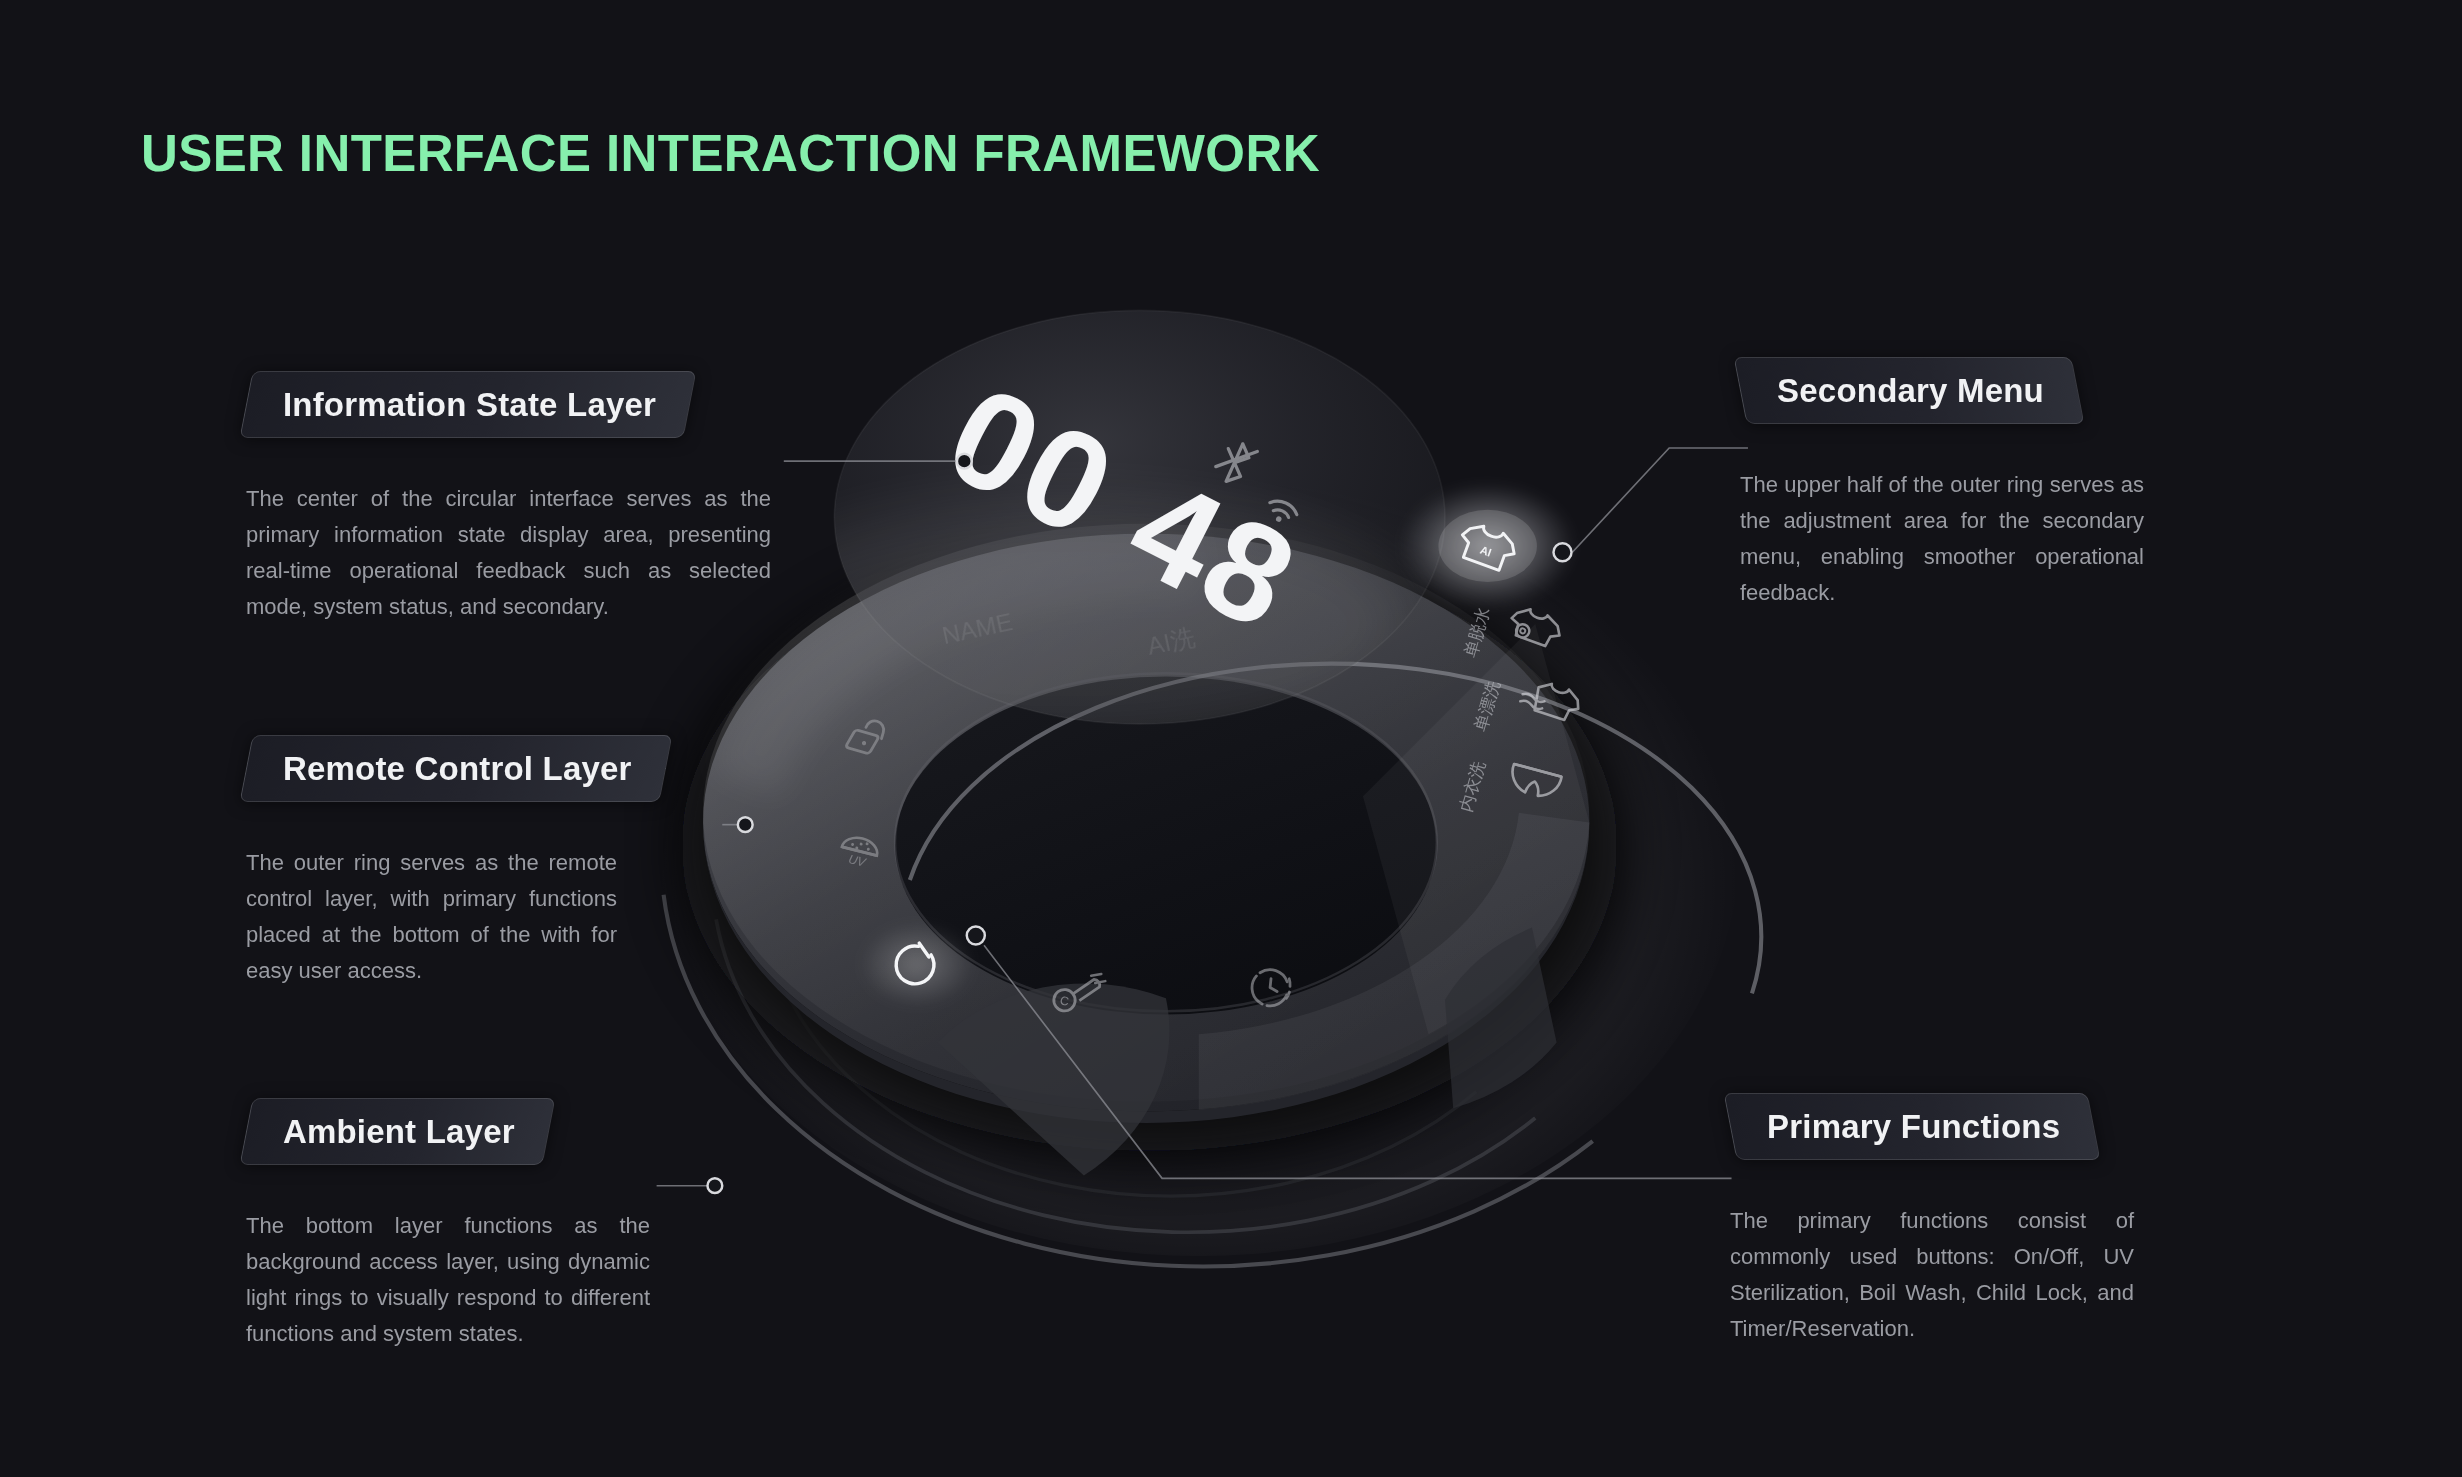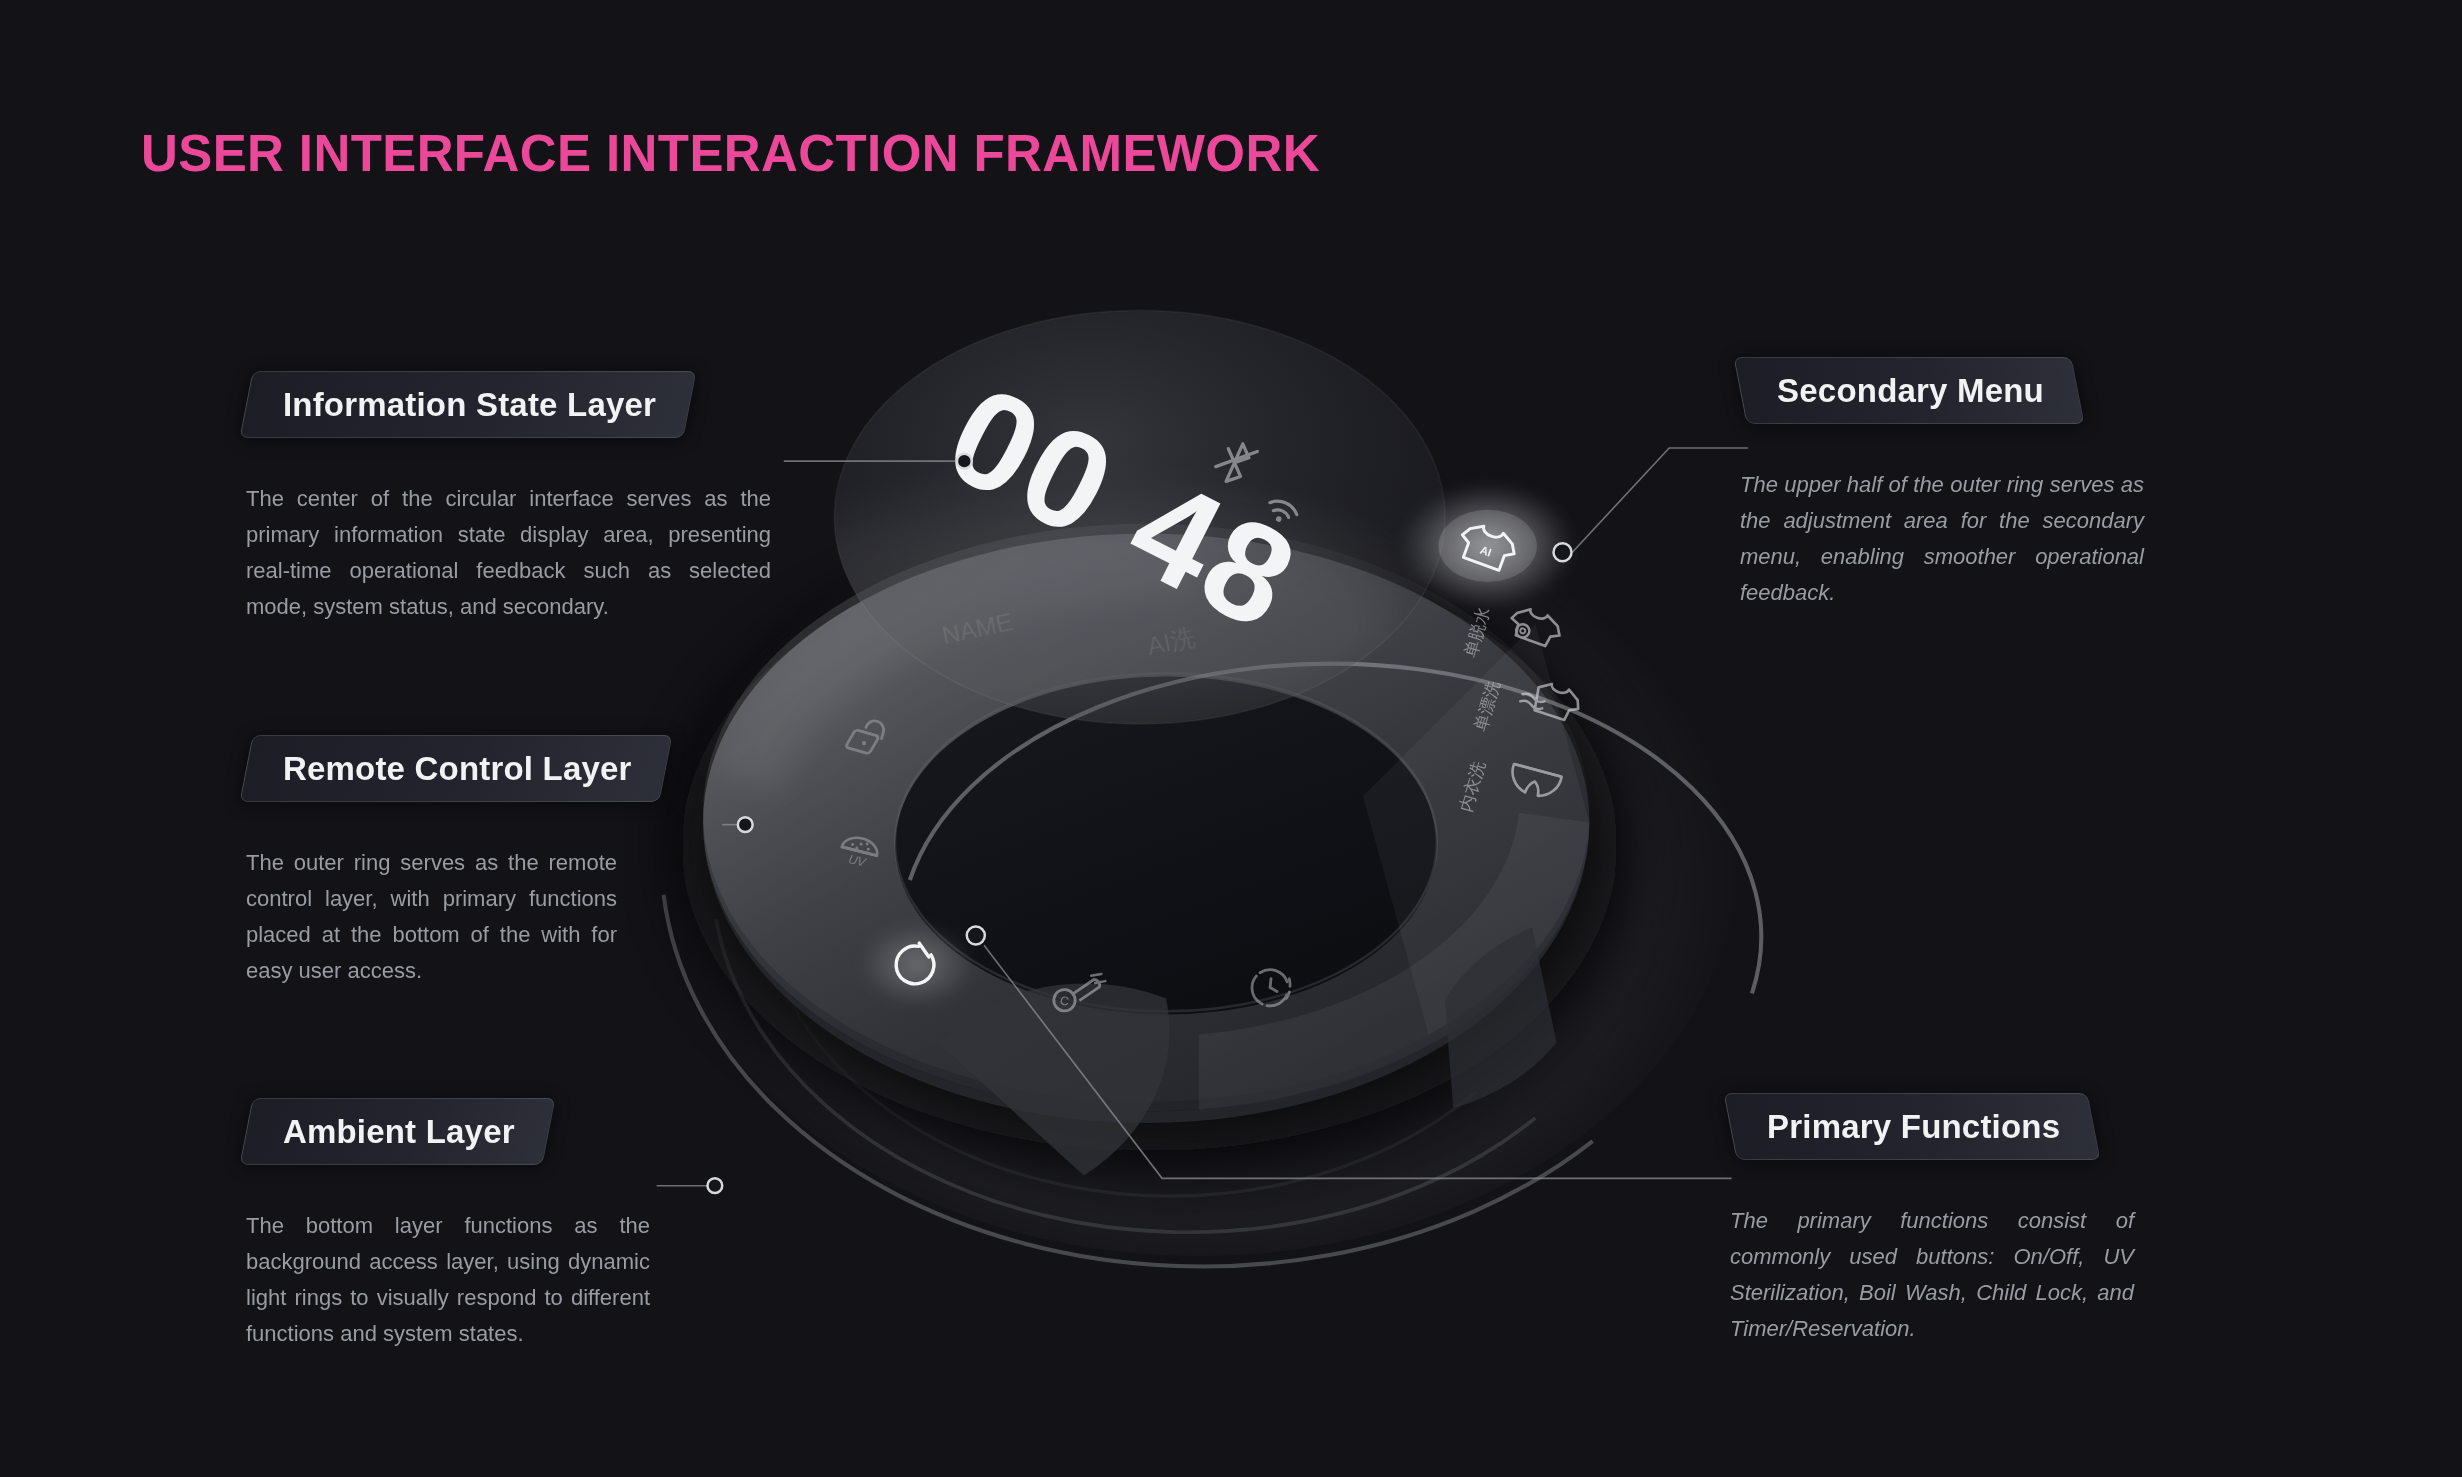--- a/index.html
+++ b/index.html
@@ -8,21 +8,21 @@
   body {
     width:2462px; height:1477px;
     font-family:"Liberation Sans", sans-serif;
     overflow:hidden; position:relative;
   }
 
   
   #page-title {
     position:absolute; left:141px; top:124px;
     font-size:51px; font-weight:bold; letter-spacing:0.4px;
-    color:#ec4899; white-space:nowrap;
+    color:#86efac; white-space:nowrap;
   }
 
   
   #stage { position:absolute; inset:0; }
   #artwork { position:absolute; left:624px; top:271px; width:1248px; height:1067px; }
 
   
   .callout { position:absolute; }
   .callout.left  { width:534px; }
   .callout.right { width:427px; }
@@ -46,21 +46,21 @@
 
   .badge-wrap { position:relative; display:inline-block; }
 
   .body-text {
     margin-top:43px;
     font-size:22px; line-height:36px;
     color:#9a9ca3;
     text-align:justify;
     text-justify:inter-word;
   }
-  .callout.right .body-text { text-align:justify;font-style:italic; }
+  .callout.right .body-text { text-align:justify; }
 
   
   #connectors { position:absolute; inset:0; pointer-events:none; }
 </style>
 </head>
 <body>
 
 <div id="stage">
 
   <h1 id="page-title">USER INTERFACE INTERACTION FRAMEWORK</h1>

